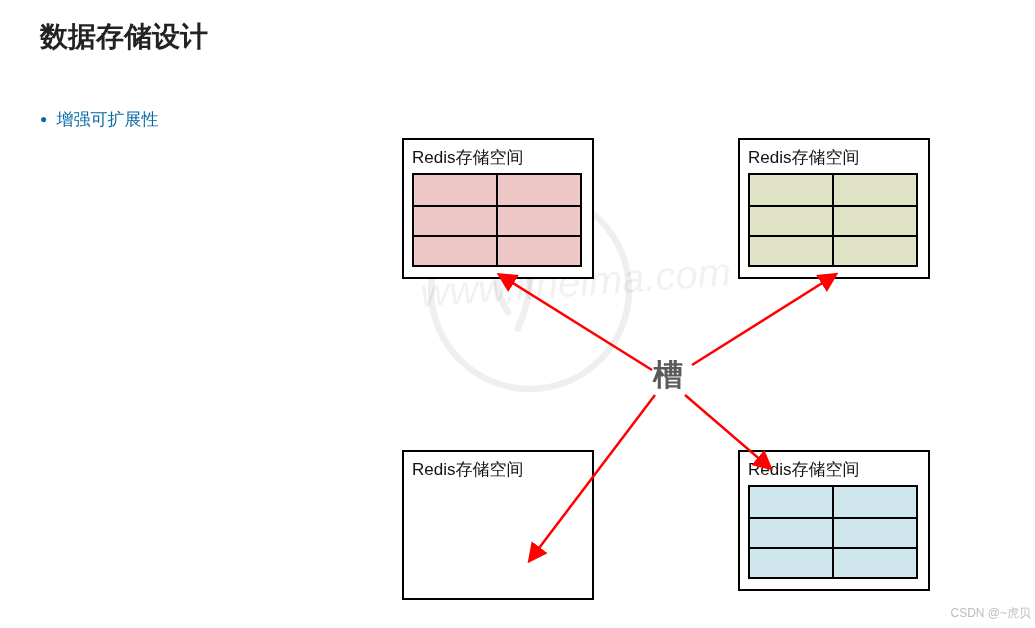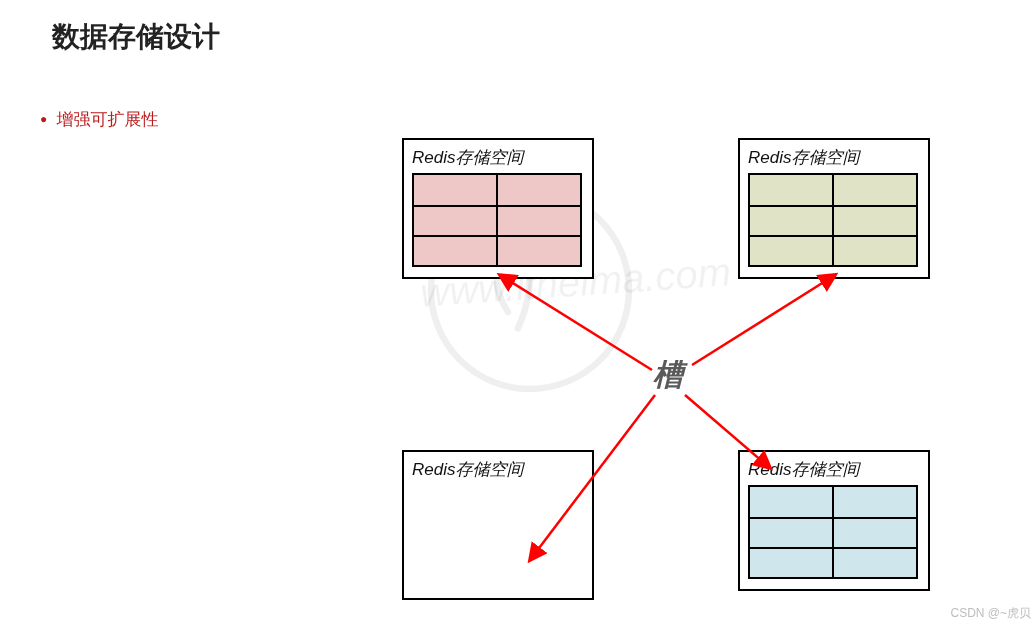--- a/index.html
+++ b/index.html
@@ -7,42 +7,42 @@
       width: 1035px;
       height: 628px;
       background: #ffffff;
       font-family: "Microsoft YaHei", "Segoe UI", sans-serif;
       position: relative;
       overflow: hidden;
     }
     .title {
       position: absolute;
       top: 18px;
-      left: 52px;
+      left: 40px;
       font-size: 28px;
       font-weight: 700;
       color: #222;
     }
     .bullet {
       position: absolute;
       top: 108px;
       left: 40px;
       font-size: 17px;
-      color: #b91c1c;
+      color: #0369a1;
     }
     .bullet::before {
       content: "● ";
       font-size: 12px;
       position: relative;
       top: -2px;
       margin-right: 6px;
     }
     .diagram {
       position: absolute;
-      top: 0; left: 0; right: 0; bottom: 0; font-style: italic;
+      top: 0; left: 0; right: 0; bottom: 0;
     }
     .redis-box {
       position: absolute;
       border: 2px solid #000;
       background: #fff;
       padding: 6px 8px 10px 8px;
       width: 192px;
     }
     .redis-label {
       font-size: 17px;

